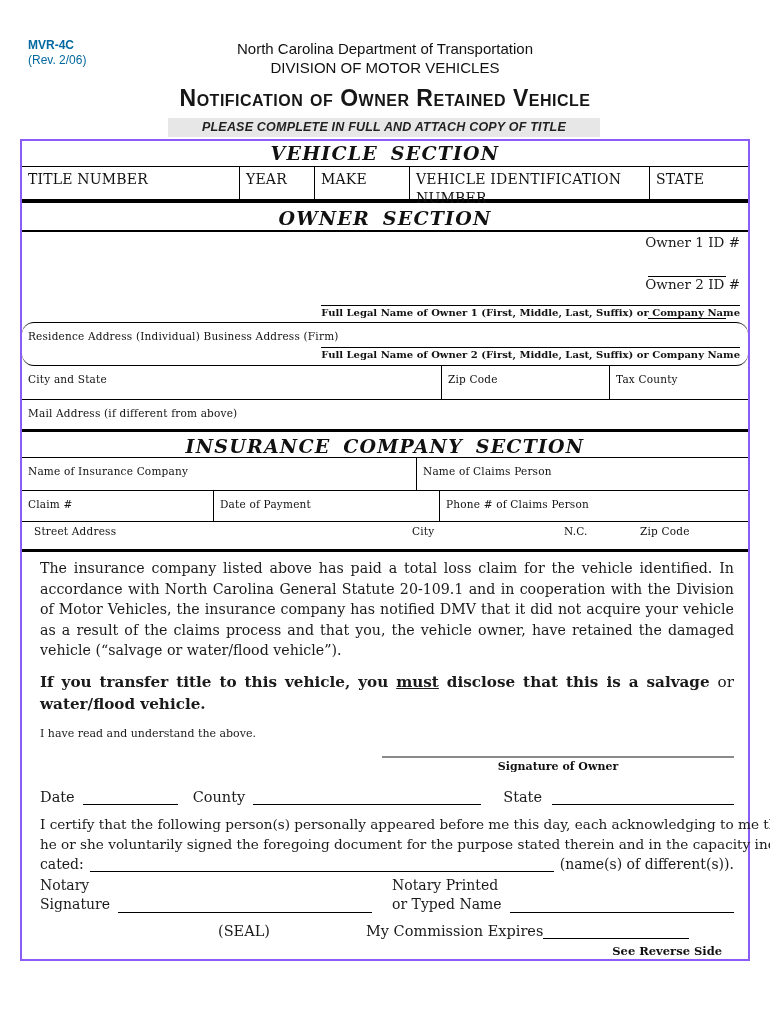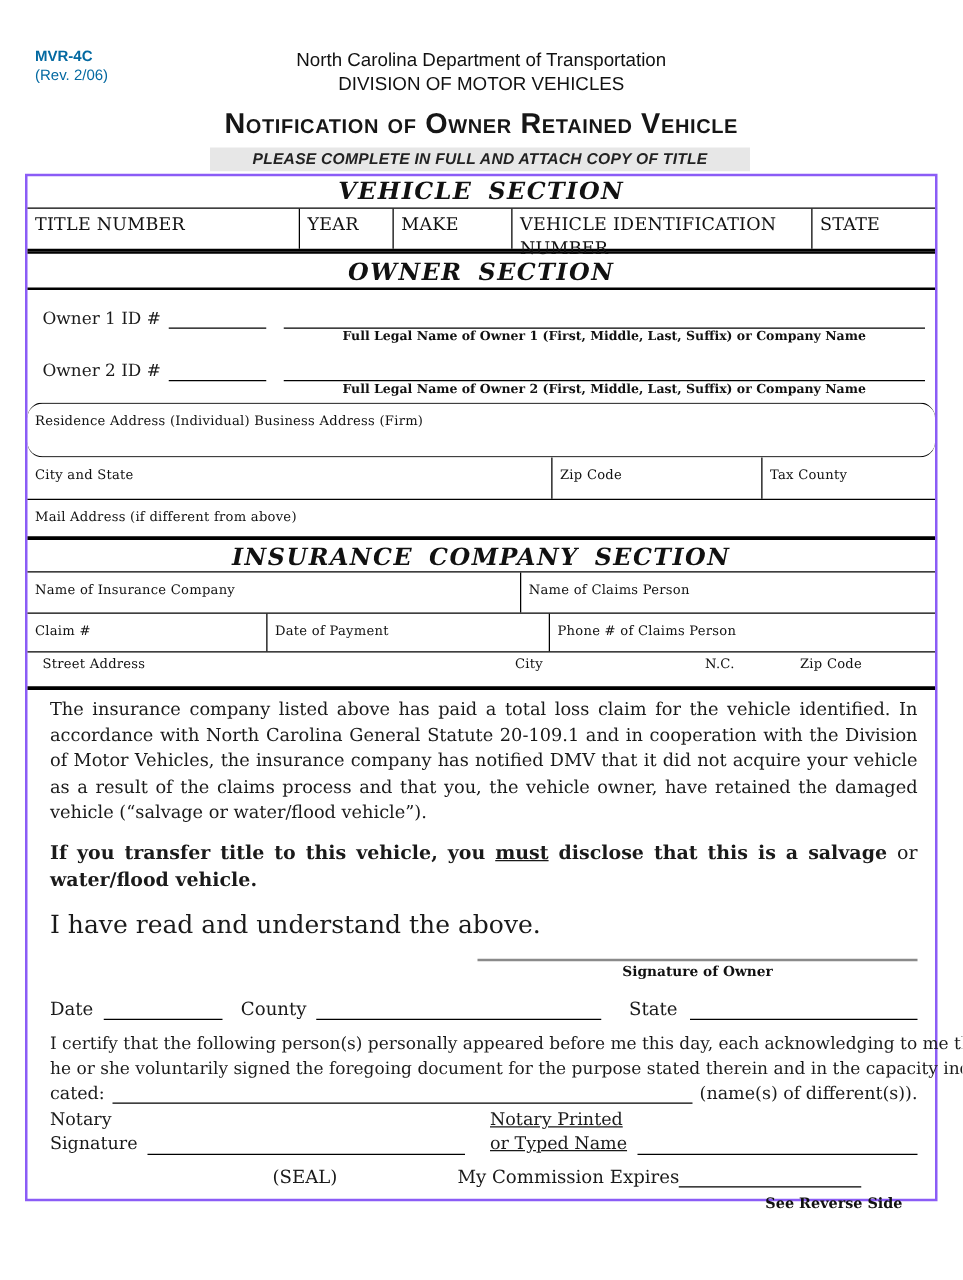--- a/index.html
+++ b/index.html
@@ -55,21 +55,21 @@
   .sec-head.owner { height: 31px; line-height: 30px; border-top: 2px solid #000; border-bottom: 2px solid #000; }
   .sec-head.ins { height: 29px; line-height: 28px; border-top: 3px solid #000; border-bottom: 1px solid #000; }
   .cells { display: flex; }
   .cell { border-right: 1px solid #000; padding: 2px 0 0 6px; }
   .cell:last-child { border-right: none; }
   .cl { font-size: 10.5px; color: #111; letter-spacing: 0.2px; }
   .veh-row { height: 34px; border-bottom: 2px solid #000; }
   .veh-row .cl { font-size: 14px; }
   
   .owner-ids { height: 88px; padding: 0 8px 0 12px; }
-  .owner-row { display: flex; align-items: flex-end; height: 42px; }
+  .owner-row { display: flex; align-items: flex-end; height: 42px; flex-direction: column; }
   .owner-row.first { margin-top: 2px; }
   .owner-label { font-size: 13.5px; padding-bottom: 13px; white-space: nowrap; }
   .short-line {
     width: 78px; height: 14px; border-bottom: 1px solid #000;
     margin: 0 14px 13px 6px; flex: none;
   }
   .name-col { flex: 1; display: flex; flex-direction: column; }
   .name-col .wline { height: 16px; border-bottom: 1px solid #000; }
   .name-col .caption {
     height: 13px; text-align: center; font-weight: bold;
@@ -82,37 +82,37 @@
   .ins1 { height: 33px; border-bottom: 1px solid #000; }
   .ins2 { height: 31px; border-bottom: 1px solid #000; }
   .street-row { position: relative; height: 30px; border-bottom: 3px solid #000; }
   .street-row .cl { position: absolute; top: 3px; }
   
   .statement { padding: 0 14px 0 18px; font-size: 14px; }
   .p1 { margin-top: 6px; text-align: justify; line-height: 1.45; font-size: 14.2px; }
   .pbold { margin-top: 10px; text-align: justify; line-height: 1.45; font-size: 15.2px; font-weight: bold; }
   .pbold .u { text-decoration: underline; }
   .pbold .reg { font-weight: normal; }
-  .ack { margin-top: 12px; font-size: 20px; }
+  .ack { margin-top: 12px; font-size: 11px; }
   .sigblock { margin-top: 16px; margin-left: 342px; width: 352px; }
   .sigblock .sline { border-top: 2px solid #8a8a8a; height: 2px; }
   .sigblock .scap { text-align: center; font-weight: bold; font-size: 11px; margin-top: 2px; color: #111; }
   .dateline { margin-top: 16px; display: flex; align-items: flex-end; font-size: 14.5px; }
   .bl { display: inline-block; height: 15px; border-bottom: 1px solid #000; }
   .dateline .l-date { width: 95px; margin-left: 8px; }
   .dateline .lab-county { margin-left: 15px; }
   .dateline .l-county { width: 228px; margin-left: 8px; }
   .dateline .lab-state { margin-left: 22px; }
   .dateline .l-state { flex: 1; margin-left: 10px; }
   .certify { margin-top: 10px; font-size: 13.6px; line-height: 1.45; white-space: nowrap; }
   .catedline { margin-top: 2px; display: flex; align-items: flex-end; font-size: 14px; white-space: nowrap; }
   .catedline .l-cated { flex: 1; margin-left: 6px; margin-right: 6px; }
   .notary-cols { margin-top: 4px; display: flex; font-size: 14px; line-height: 1.3; }
   .ncol-left { width: 352px; }
-  .ncol-right { flex: 1; text-decoration: underline; }
+  .ncol-right { flex: 1; }
   .nline { display: flex; align-items: flex-end; }
   .nline .l-nsig { flex: 1; margin-left: 8px; margin-right: 20px; }
   .nline .l-ntyped { flex: 1; margin-left: 8px; }
   .sealrow { margin-top: 10px; display: flex; align-items: flex-end; font-size: 14.5px; }
   .sealrow .seal { margin-left: 178px; }
   .sealrow .commission { margin-left: 96px; }
   .sealrow .l-comm { width: 146px; }
   .reverse { margin-top: 5px; text-align: right; font-weight: bold; font-size: 11.5px; padding-right: 12px; color: #111; }
 </style>
 </head>

